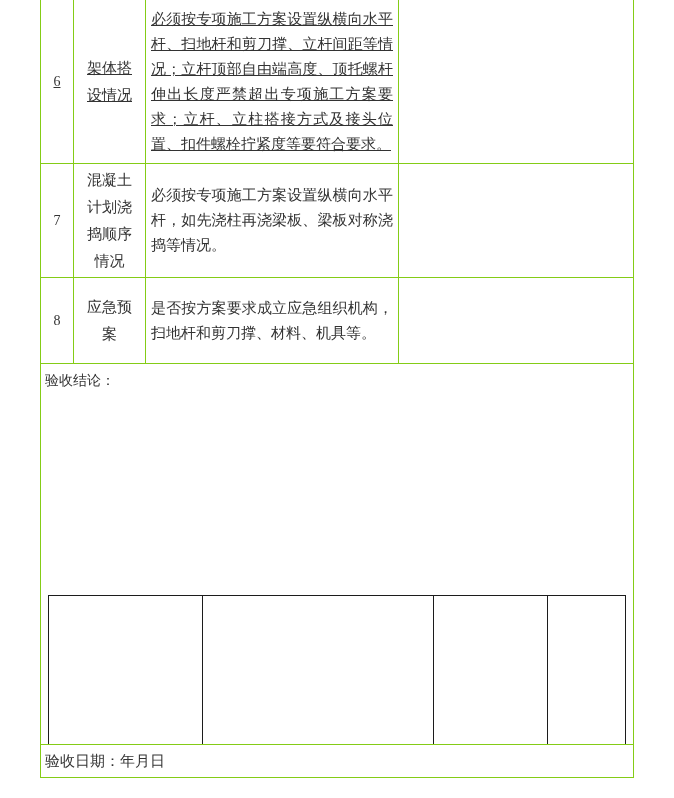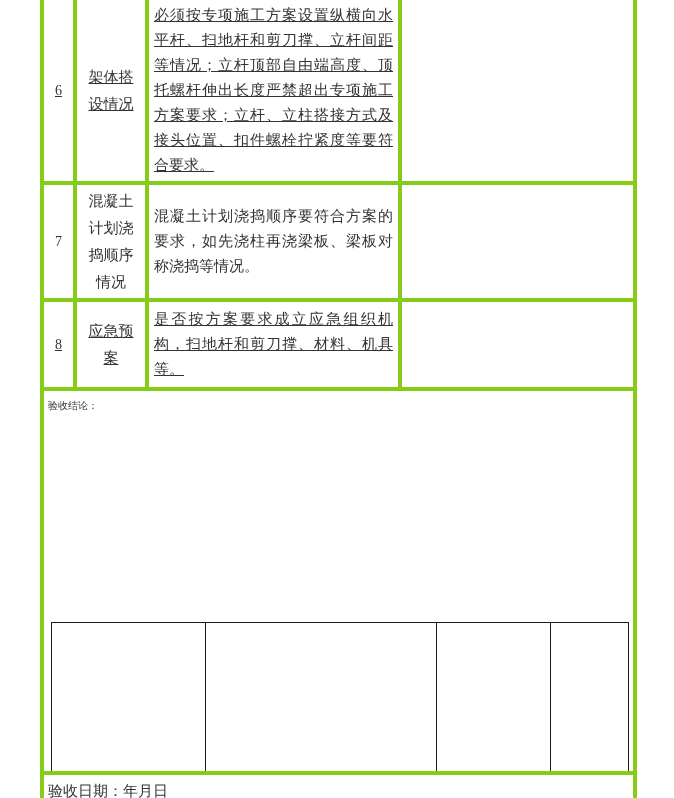--- a/index.html
+++ b/index.html
@@ -12,42 +12,42 @@
   .page {
     position: relative;
     width: 674px; height: 798px;
     background: #ffffff;
     overflow: hidden;
   }
   table { border-collapse: collapse; table-layout: fixed; }
 
   
   .outer { position: absolute; left: 40px; top: 0; width: 593px; }
-  .outer td { border: 4px solid #84cc16; font-size: 15px; overflow: hidden; }
+  .outer td { border: 1px solid #84cc16; font-size: 15px; overflow: hidden; }
   .outer tr.first-row td { border-top: none; }
 
   tr.row-item6 td { height: 157px; text-decoration: underline; }
   tr.row-item7 td { height: 107px; }
-  tr.row-item8 td { height: 79px; text-decoration: underline; }
+  tr.row-item8 td { height: 79px; }
   tr.row-conclusion td { height: 380px; }
   tr.row-date td { height: 30px; }
 
   td.cell-num { text-align: center; vertical-align: middle; font-size: 14px; }
   td.cell-name {
     text-align: center; vertical-align: middle;
     white-space: pre-line; line-height: 27px; padding: 2px 4px;
   }
   td.cell-desc {
     vertical-align: middle; padding: 3px 5px;
     line-height: 25px; text-align: justify;
   }
   td.cell-result { background: #ffffff; }
 
   td.cell-conclusion { vertical-align: top; position: relative; padding: 0; }
-  .conclusion-label { padding: 8px 0 0 4px; font-size: 10px; }
+  .conclusion-label { padding: 8px 0 0 4px; font-size: 14px; }
   .conclusion-content { min-height: 10px; }
 
   
   .inner { position: absolute; left: 7px; top: 231px; width: 577px; }
   .inner td { border: 1px solid #1c1c1c; height: 48px; font-size: 15px; background: #ffffff; }
   .inner td.op-label, .inner td.acceptor-label { text-align: center; vertical-align: middle; }
 
   td.cell-date { vertical-align: middle; padding-left: 4px; }
 </style>
 </head>
@@ -70,21 +70,21 @@
       <td class="cell-desc">必须按专项施工方案设置纵横向水平杆、扫地杆和剪刀撑、立杆间距等情况；立杆顶部自由端高度、顶托螺杆伸出长度严禁超出专项施工方案要求；立杆、立柱搭接方式及接头位置、扣件螺栓拧紧度等要符合要求。</td>
       <td class="cell-result"></td>
     </tr>
 
     <tr class="row-item7">
       <td class="cell-num">7</td>
       <td class="cell-name">混凝土
 计划浇
 捣顺序
 情况</td>
-      <td class="cell-desc">混凝土计划浇捣顺序要符合方案的要求，如先浇柱再浇梁板、梁板对称浇捣等情况。</td>
+      <td class="cell-desc">必须按专项施工方案设置纵横向水平杆，如先浇柱再浇梁板、梁板对称浇捣等情况。</td>
       <td class="cell-result"></td>
     </tr>
 
     <tr class="row-item8">
       <td class="cell-num">8</td>
       <td class="cell-name">应急预
 案</td>
       <td class="cell-desc">是否按方案要求成立应急组织机构，扫地杆和剪刀撑、材料、机具等。</td>
       <td class="cell-result"></td>
     </tr>

